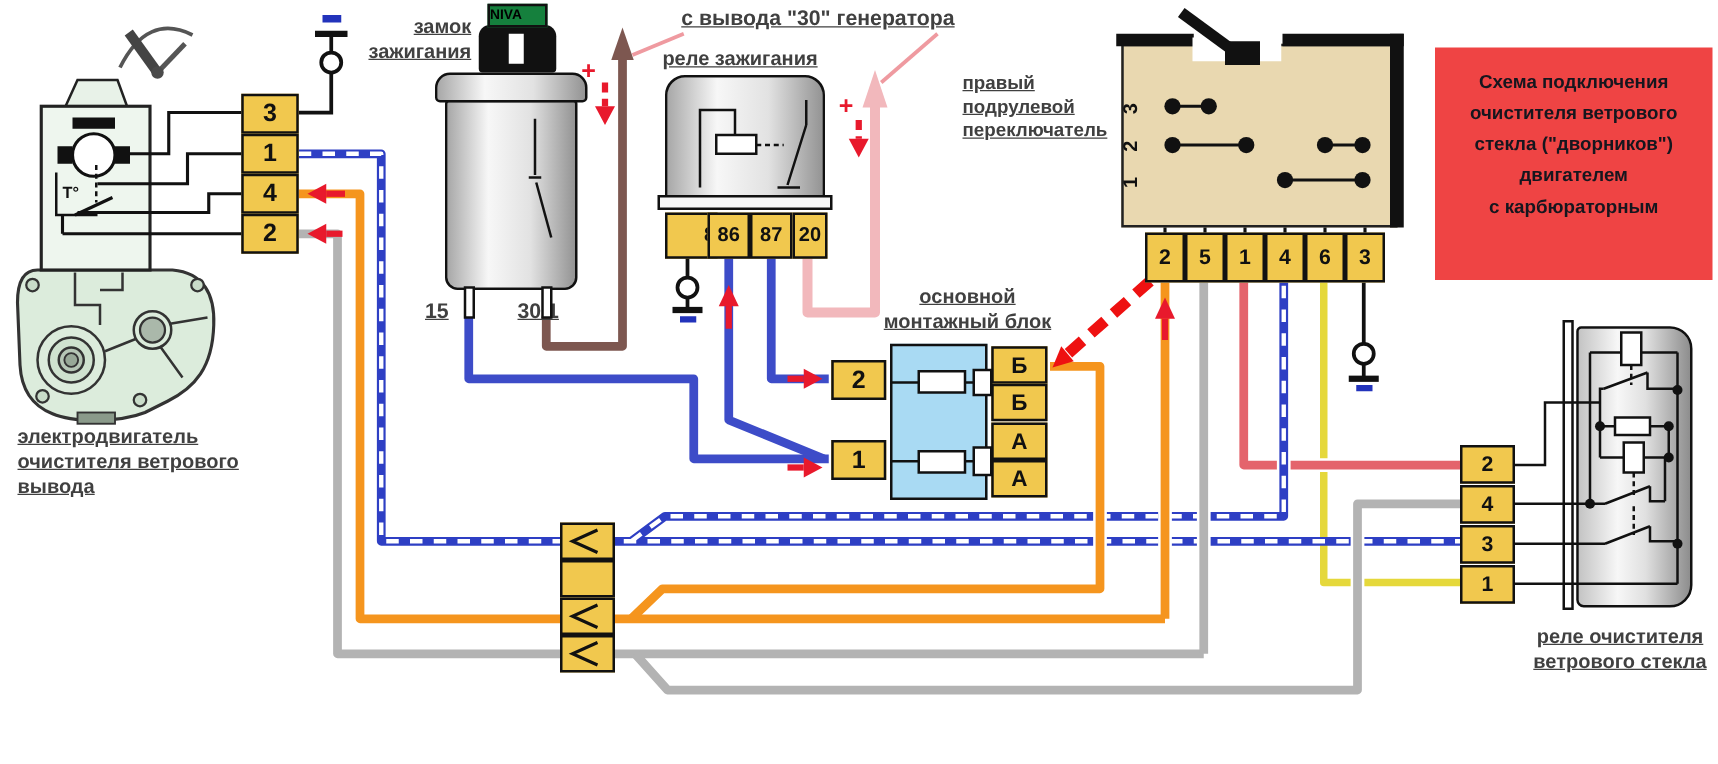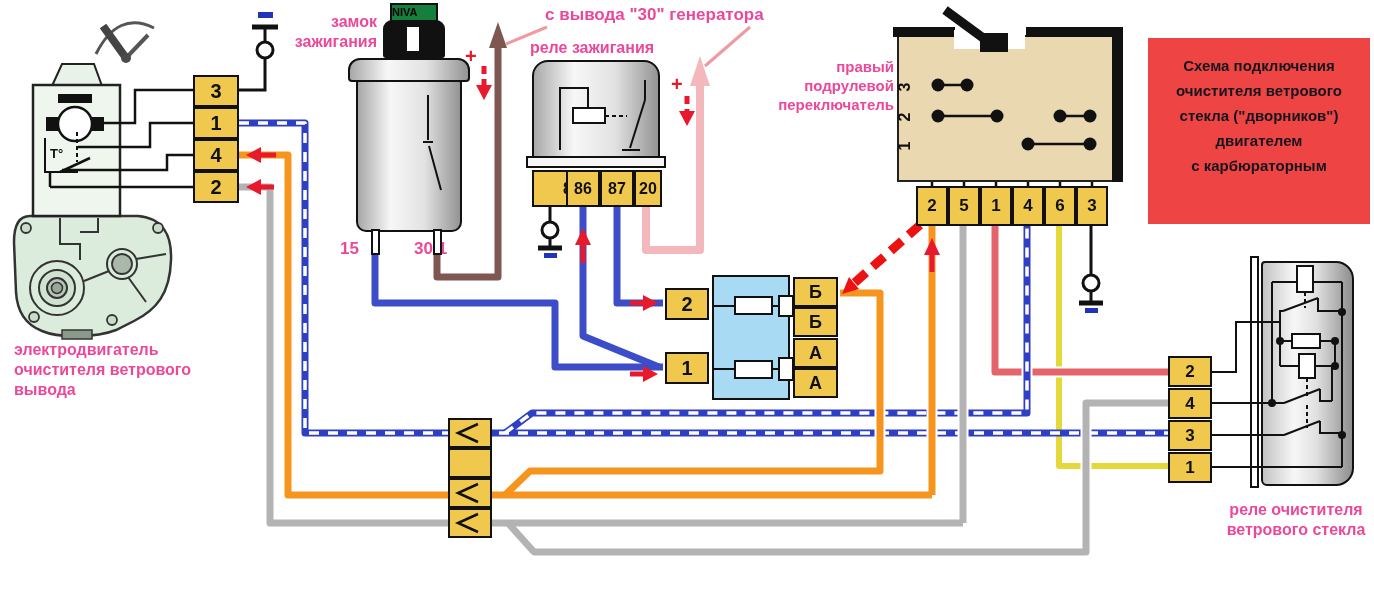--- a/index.html
+++ b/index.html
@@ -5,21 +5,21 @@
   html,body{margin:0;padding:0;background:#fff;font-family:"Liberation Sans",sans-serif;}
   #stage{position:relative;width:1374px;height:611px;background:#fff;overflow:hidden;}
   .layer{position:absolute;left:0;top:0;width:1374px;height:611px;}
   #wires{z-index:1;}
   #overlay{z-index:3;pointer-events:none;}
   .abs{position:absolute;z-index:2;box-sizing:border-box;}
   .pin{background:#f1c84e;border:2px solid #111;display:flex;align-items:center;justify-content:center;
        font-weight:bold;color:#111;font-size:18px;}
   .pin.big{font-size:20px;}
   .pin.sm{font-size:16px;}
-  .lbl{color:#ec4899;font-weight:bold;font-size:16px;line-height:1.25;white-space:nowrap;}
+  .lbl{color:#404040;font-weight:bold;font-size:16px;line-height:1.25;white-space:nowrap;text-decoration:underline;}
   .metal-v{background:linear-gradient(90deg,#a8a8a8,#f7f7f7 32%,#e2e2e2 65%,#949494);border:2.5px solid #111;}
   .w-blue{stroke:#3d4cc8;stroke-width:7;fill:none;stroke-linejoin:round;stroke-linecap:butt;}
   .w-brown{stroke:#7d5750;stroke-width:7;fill:none;stroke-linejoin:round;}
   .w-pink-pale{stroke:#f2b8bc;stroke-width:8;fill:none;stroke-linejoin:round;}
   .w-pointer{stroke:#ef9aa0;stroke-width:3;fill:none;}
   .w-yellow{stroke:#e5d83b;stroke-width:6;fill:none;stroke-linejoin:round;}
   .w-salmon{stroke:#e4646c;stroke-width:7;fill:none;stroke-linejoin:round;}
   .w-gray{stroke:#b3b3b3;stroke-width:7;fill:none;stroke-linejoin:round;}
   .w-orange{stroke:#f5951e;stroke-width:7;fill:none;stroke-linejoin:round;}
   .w-case{stroke:#fff;stroke-width:11;fill:none;stroke-linejoin:round;}
@@ -169,29 +169,33 @@
 <div class="abs pin big" style="left:193px;top:107px;width:46px;height:32px;">1</div>
 <div class="abs pin big" style="left:193px;top:139px;width:46px;height:32px;">4</div>
 <div class="abs pin big" style="left:193px;top:171px;width:46px;height:32px;">2</div>
 
 <div class="abs lbl" style="left:14px;top:340px;width:200px;">
   <div>электродвигатель</div>
   <div>очистителя ветрового</div>
   <div>вывода</div>
 </div>
 
+<div class="abs lbl" style="left:696px;top:228px;width:156px;text-align:center;">
+  <div>основной</div>
+  <div>монтажный блок</div>
+</div>
 <div class="abs" style="left:712px;top:275px;width:78px;height:125px;background:#a9daf3;border:2.5px solid #111;"></div>
 <div class="abs pin big" style="left:665px;top:288px;width:44px;height:32px;">2</div>
 <div class="abs pin big" style="left:665px;top:352px;width:44px;height:32px;">1</div>
 <div class="abs pin" style="left:793px;top:277px;width:45px;height:30px;">Б</div>
 <div class="abs pin" style="left:793px;top:307px;width:45px;height:30px;">Б</div>
 <div class="abs pin" style="left:793px;top:338px;width:45px;height:30px;">А</div>
 <div class="abs pin" style="left:793px;top:368px;width:45px;height:30px;">А</div>
 
-<div class="abs lbl" style="left:770px;top:58px;width:124px;text-align:right;font-size:15px;">
+<div class="abs lbl" style="left:770px;top:58px;width:124px;text-align:left;font-size:15px;">
   <div>правый</div>
   <div>подрулевой</div>
   <div>переключатель</div>
 </div>
 <div class="abs" style="left:897px;top:35px;width:221px;height:147px;background:#e9d8b0;border:2px solid #222;"></div>
 <div class="abs" style="left:893px;top:27px;width:62px;height:10px;background:#111;"></div>
 <div class="abs" style="left:1026px;top:27px;width:97px;height:10px;background:#111;"></div>
 <div class="abs" style="left:1112px;top:27px;width:11px;height:155px;background:#111;"></div>
 <div class="abs" style="left:954px;top:30px;width:71px;height:19px;background:#fff;"></div>
 <div class="abs rot" style="left:901px;top:78px;">3</div>

